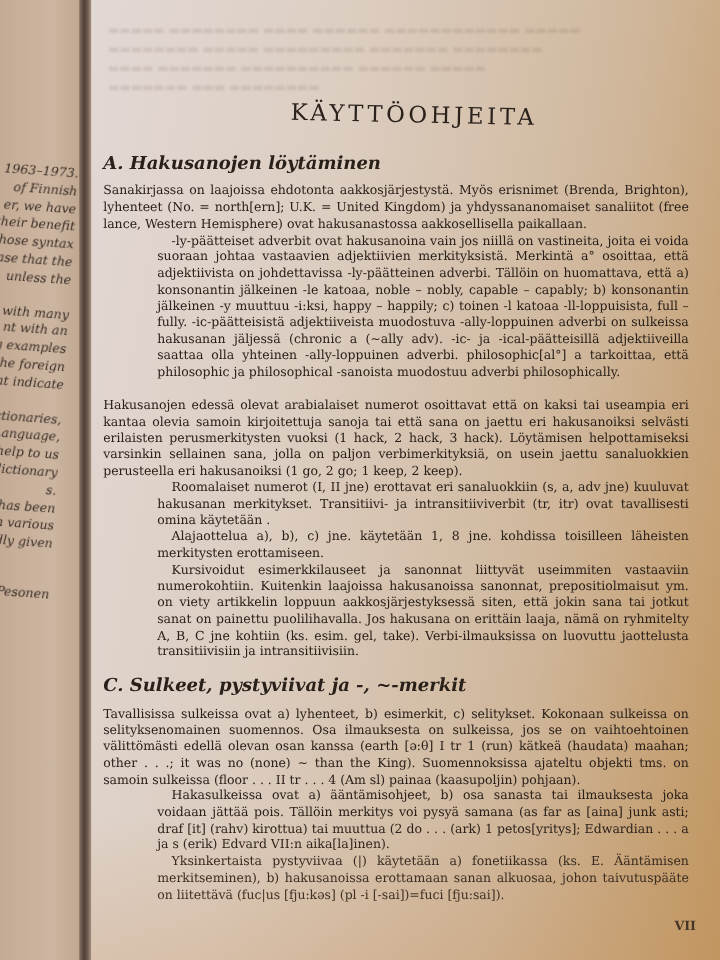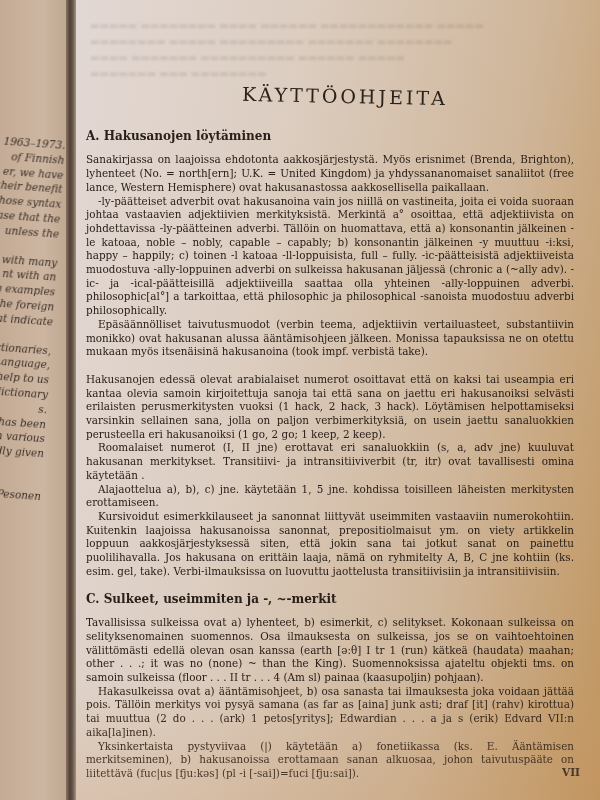--- a/index.html
+++ b/index.html
@@ -43,24 +43,24 @@
       position: absolute; left: 10px; top: 90px; width: 488px;
       color: #2a201a; font-size: 10.4px; line-height: 13.7px;
       text-align: justify;
     }
     .title {
       text-align: center; font-size: 19px; letter-spacing: 3px; font-weight: normal;
       margin: 0 0 26px 30px; color: #2b221c;
       transform: rotate(1.2deg);
     }
     .section-head {
-      font-weight: bold; font-size: 12px; margin: 0 0 10px 0;
+      font-weight: bold; font-size: 15px; margin: 0 0 10px 0; font-style: italic;
     }
     .para { margin: 0; }
-    .indent { text-indent: 12px; }
+    .indent { text-indent: 12px; margin-left: 45px; }
     .section-gap { height: 14px; }
     .page-no {
       position: absolute; right: 20px; bottom: 22px; font-weight: bold; font-size: 10.5px;
       color: #2a201a;
     }
   </style>
 </head>
 <body>
 
 <div class="left-page">
@@ -103,36 +103,35 @@
     ▬▬▬▬▬▬▬ ▬▬▬ ▬▬▬▬▬▬▬▬
   </div>
 
   <div class="content">
     <div class="title">KÄYTTÖOHJEITA</div>
 
     <div class="section">
       <div class="section-head">A. Hakusanojen löytäminen</div>
       <p class="para">Sanakirjassa on laajoissa ehdotonta aakkosjärjestystä. Myös erisnimet (Brenda, Brighton), lyhenteet (No. = north[ern]; U.K. = United Kingdom) ja yhdyssananomaiset sanaliitot (free lance, Western Hemisphere) ovat hakusanastossa aakkosellisella paikallaan.</p>
       <p class="para indent">-ly-päätteiset adverbit ovat hakusanoina vain jos niillä on vastineita, joita ei voida suoraan johtaa vastaavien adjektiivien merkityksistä. Merkintä a° osoittaa, että adjektiivista on johdettavissa -ly-päätteinen adverbi. Tällöin on huomattava, että a) konsonantin jälkeinen -le katoaa, noble – nobly, capable – capably; b) konsonantin jälkeinen -y muuttuu -i:ksi, happy – happily; c) toinen -l katoaa -ll-loppuisista, full – fully. -ic-päätteisistä adjektiiveista muodostuva -ally-loppuinen adverbi on sulkeissa hakusanan jäljessä (chronic a (~ally adv). -ic- ja -ical-päätteisillä adjektiiveilla saattaa olla yhteinen -ally-loppuinen adverbi. philosophic[al°] a tarkoittaa, että philosophic ja philosophical -sanoista muodostuu adverbi philosophically.</p>
-      <p class="para indent">Epäsäännölliset taivutusmuodot (verbin teema, adjektiivin vertailuasteet, substantiivin monikko) ovat hakusanan alussa ääntämisohjeen jälkeen. Monissa tapauksissa ne on otettu mukaan myös itsenäisinä hakusanoina (took impf. verbistä take).</p>
     </div>
 
     <div class="section-gap"></div>
 
     <div class="section">
       <p class="para">Hakusanojen edessä olevat arabialaiset numerot osoittavat että on kaksi tai useampia eri kantaa olevia samoin kirjoitettuja sanoja tai että sana on jaettu eri hakusanoiksi selvästi erilaisten perusmerkitysten vuoksi (1 hack, 2 hack, 3 hack). Löytämisen helpottamiseksi varsinkin sellainen sana, jolla on paljon verbimerkityksiä, on usein jaettu sanaluokkien perusteella eri hakusanoiksi (1 go, 2 go; 1 keep, 2 keep).</p>
       <p class="para indent">Roomalaiset numerot (I, II jne) erottavat eri sanaluokkiin (s, a, adv jne) kuuluvat hakusanan merkitykset. Transitiivi- ja intransitiiviverbit (tr, itr) ovat tavallisesti omina käytetään .</p>
-      <p class="para indent">Alajaottelua a), b), c) jne. käytetään 1, 5 jne. kohdissa toisilleen läheisten merkitysten erottamiseen.</p>
+      <p class="para indent">Alajaottelua a), b), c) jne. käytetään 1, 8 jne. kohdissa toisilleen läheisten merkitysten erottamiseen.</p>
       <p class="para indent">Kursivoidut esimerkkilauseet ja sanonnat liittyvät useimmiten vastaaviin numerokohtiin. Kuitenkin laajoissa hakusanoissa sanonnat, prepositiolmaisut ym. on viety artikkelin loppuun aakkosjärjestyksessä siten, että jokin sana tai jotkut sanat on painettu puolilihavalla. Jos hakusana on erittäin laaja, nämä on ryhmitelty A, B, C jne kohtiin (ks. esim. gel, take). Verbi-ilmauksissa on luovuttu jaottelusta transitiivisiin ja intransitiivisiin.</p>
     </div>
 
     <div class="section-gap"></div>
 
     <div class="section">
-      <div class="section-head">C. Sulkeet, useimmiten ja -, ~-merkit</div>
+      <div class="section-head">C. Sulkeet, pystyviivat ja -, ~-merkit</div>
       <p class="para">Tavallisissa sulkeissa ovat a) lyhenteet, b) esimerkit, c) selitykset. Kokonaan sulkeissa on selityksenomainen suomennos. Osa ilmauksesta on sulkeissa, jos se on vaihtoehtoinen välittömästi edellä olevan osan kanssa (earth [ə:θ] I tr 1 (run) kätkeä (haudata) maahan; other . . .; it was no (none) ~ than the King). Suomennoksissa ajateltu objekti tms. on samoin sulkeissa (floor . . . II tr . . . 4 (Am sl) painaa (kaasupoljin) pohjaan).</p>
       <p class="para indent">Hakasulkeissa ovat a) ääntämisohjeet, b) osa sanasta tai ilmauksesta joka voidaan jättää pois. Tällöin merkitys voi pysyä samana (as far as [aina] junk asti; draf [it] (rahv) kirottua) tai muuttua (2 do . . . (ark) 1 petos[yritys]; Edwardian . . . a ja s (erik) Edvard VII:n aika[la]inen).</p>
       <p class="para indent">Yksinkertaista pystyviivaa (|) käytetään a) fonetiikassa (ks. E. Ääntämisen merkitseminen), b) hakusanoissa erottamaan sanan alkuosaa, johon taivutuspääte on liitettävä (fuc|us [fju:kəs] (pl -i [-sai])=fuci [fju:sai]).</p>
 
     </div>
   </div>
 
   <div class="page-no">VII</div>
 </div>
 

